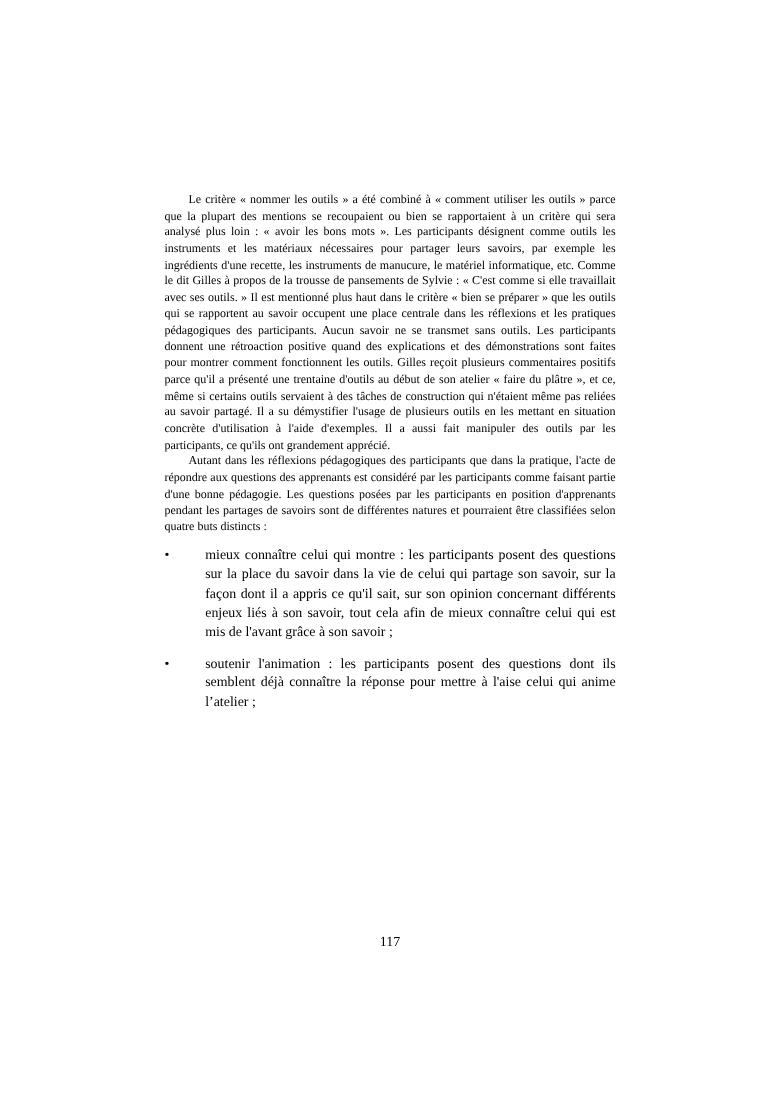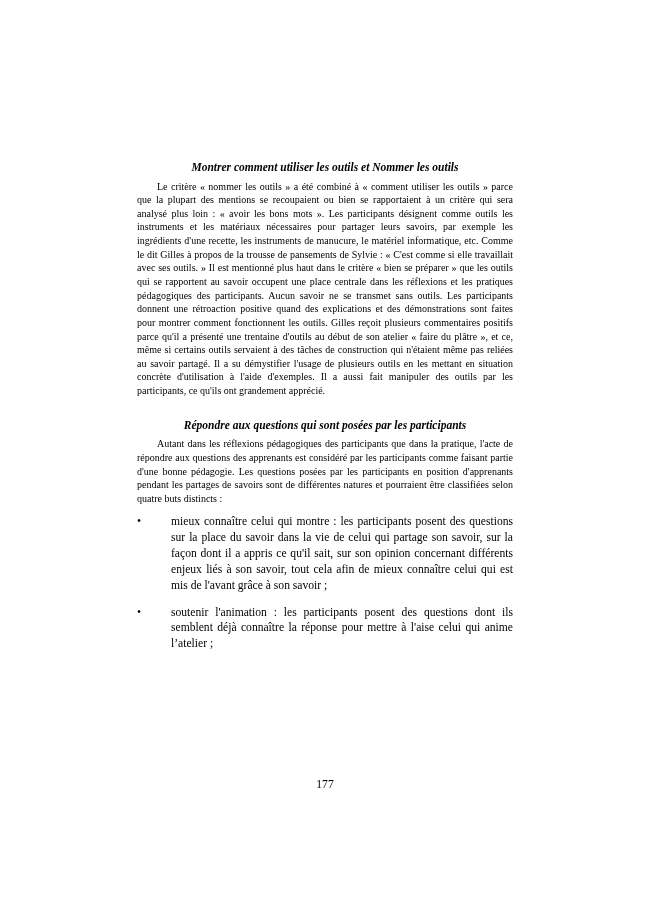--- a/index.html
+++ b/index.html
@@ -65,34 +65,32 @@
     top: 778px;
     text-align: center;
     font-size: 11.6px;
   }
 </style>
 </head>
 <body>
 
 <div class="page">
 
-  <h2 class="heading">Montrer comment utiliser les outils et Nommer les outils</h2>
 
   <p class="body-par">Le critère « nommer les outils » a été combiné à « comment utiliser les outils » parce que la plupart des mentions se recoupaient ou bien se rapportaient à un critère qui sera analysé plus loin : « avoir les bons mots ». Les participants désignent comme outils les instruments et les matériaux nécessaires pour partager leurs savoirs, par exemple les ingrédients d'une recette, les instruments de manucure, le matériel informatique, etc. Comme le dit Gilles à propos de la trousse de pansements de Sylvie : « C'est comme si elle travaillait avec ses outils. » Il est mentionné plus haut dans le critère « bien se préparer » que les outils qui se rapportent au savoir occupent une place centrale dans les réflexions et les pratiques pédagogiques des participants. Aucun savoir ne se transmet sans outils. Les participants donnent une rétroaction positive quand des explications et des démonstrations sont faites pour montrer comment fonctionnent les outils. Gilles reçoit plusieurs commentaires positifs parce qu'il a présenté une trentaine d'outils au début de son atelier « faire du plâtre », et ce, même si certains outils servaient à des tâches de construction qui n'étaient même pas reliées au savoir partagé. Il a su démystifier l'usage de plusieurs outils en les mettant en situation concrète d'utilisation à l'aide d'exemples. Il a aussi fait manipuler des outils par les participants, ce qu'ils ont grandement apprécié.</p>
 
-  <h2 class="heading second">Répondre aux questions qui sont posées par les participants</h2>
 
   <p class="body-par">Autant dans les réflexions pédagogiques des participants que dans la pratique, l'acte de répondre aux questions des apprenants est considéré par les participants comme faisant partie d'une bonne pédagogie. Les questions posées par les participants en position d'apprenants pendant les partages de savoirs sont de différentes natures et pourraient être classifiées selon quatre buts distincts :</p>
 
   <ul class="bullets">
     <li>
       <span class="bullet-mark">•</span>
       <span>mieux connaître celui qui montre : les participants posent des questions sur la place du savoir dans la vie de celui qui partage son savoir, sur la façon dont il a appris ce qu'il sait, sur son opinion concernant différents enjeux liés à son savoir, tout cela afin de mieux connaître celui qui est mis de l'avant grâce à son savoir ;</span>
     </li>
     <li>
       <span class="bullet-mark">•</span>
       <span>soutenir l'animation : les participants posent des questions dont ils semblent déjà connaître la réponse pour mettre à l'aise celui qui anime l’atelier ;</span>
     </li>
   </ul>
 
-  <div class="page-number">177</div>
+  <div class="page-number">117</div>
 
 </div>
 
 </body></html>

